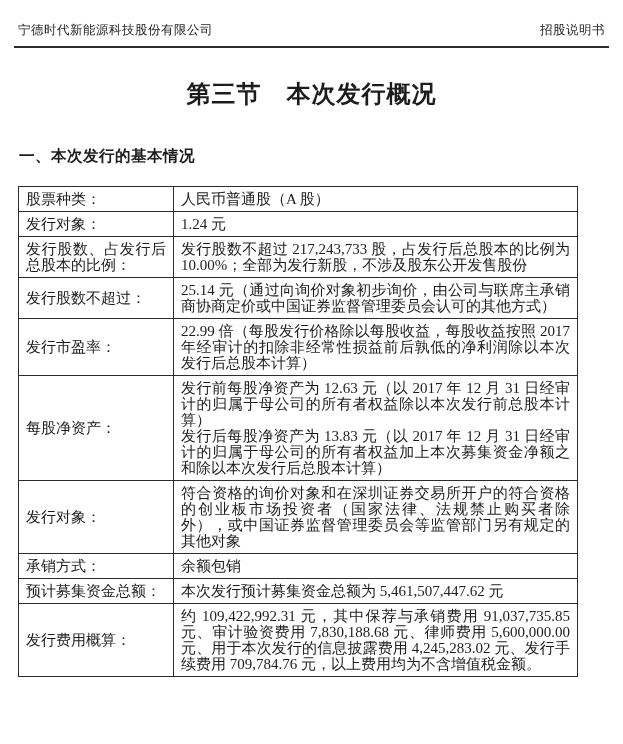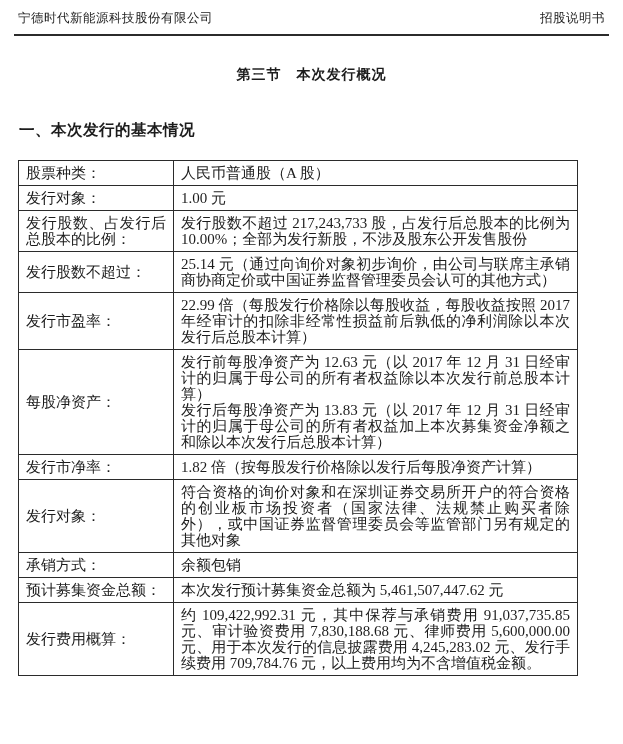--- a/index.html
+++ b/index.html
@@ -8,35 +8,35 @@
     height: 744px;
     background: #ffffff;
     color: #1c1c1c;
     font-family: "Liberation Serif", "DejaVu Serif", serif;
     position: relative;
     overflow: hidden;
   }
   
   .page-header {
     margin: 0 14px;
-    padding: 10px 4px 7px 4px;
+    padding: 22px 4px 7px 4px;
     border-bottom: 2px solid #2b2b2b;
     display: flex;
     justify-content: space-between;
     align-items: flex-end;
     font-size: 12.5px;
     letter-spacing: 0.5px;
   }
   
   .doc-title {
     margin-top: 30px;
     text-align: center;
     font-family: "Liberation Sans", "DejaVu Sans", sans-serif;
     font-weight: bold;
-    font-size: 14px;
+    font-size: 24px;
     letter-spacing: 1px;
   }
   
   .section-heading {
     margin: 36px 0 0 19px;
     font-family: Liberation Mono, monospace;
     font-weight: bold;
     font-size: 15.5px;
     letter-spacing: 0.5px;
   }
@@ -76,42 +76,38 @@
 <div class="section-heading">一、本次发行的基本情况</div>
 
 <table class="issue-table">
   <tbody>
     <tr>
       <td class="cell-label">股票种类：</td>
       <td class="cell-value">人民币普通股（A 股）</td>
     </tr>
     <tr>
       <td class="cell-label">发行对象：</td>
-      <td class="cell-value">1.00 元</td>
+      <td class="cell-value">1.24 元</td>
     </tr>
     <tr>
       <td class="cell-label">发行股数、占发行后总股本的比例：</td>
       <td class="cell-value">发行股数不超过 217,243,733 股，占发行后总股本的比例为 10.00%；全部为发行新股，不涉及股东公开发售股份</td>
     </tr>
     <tr>
       <td class="cell-label">发行股数不超过：</td>
       <td class="cell-value">25.14 元（通过向询价对象初步询价，由公司与联席主承销商协商定价或中国证券监督管理委员会认可的其他方式）</td>
     </tr>
     <tr>
       <td class="cell-label">发行市盈率：</td>
       <td class="cell-value">22.99 倍（每股发行价格除以每股收益，每股收益按照 2017 年经审计的扣除非经常性损益前后孰低的净利润除以本次发行后总股本计算）</td>
     </tr>
     <tr>
       <td class="cell-label">每股净资产：</td>
       <td class="cell-value">发行前每股净资产为 12.63 元（以 2017 年 12 月 31 日经审计的归属于母公司的所有者权益除以本次发行前总股本计算）
 发行后每股净资产为 13.83 元（以 2017 年 12 月 31 日经审计的归属于母公司的所有者权益加上本次募集资金净额之和除以本次发行后总股本计算）</td>
-    </tr>
-    <tr>
-      <td class="cell-label">发行市净率：</td>
-      <td class="cell-value">1.82 倍（按每股发行价格除以发行后每股净资产计算）</td>
     </tr>
     <tr>
       <td class="cell-label">发行对象：</td>
       <td class="cell-value">符合资格的询价对象和在深圳证券交易所开户的符合资格的创业板市场投资者（国家法律、法规禁止购买者除外），或中国证券监督管理委员会等监管部门另有规定的其他对象</td>
     </tr>
     <tr>
       <td class="cell-label">承销方式：</td>
       <td class="cell-value">余额包销</td>
     </tr>
     <tr>

